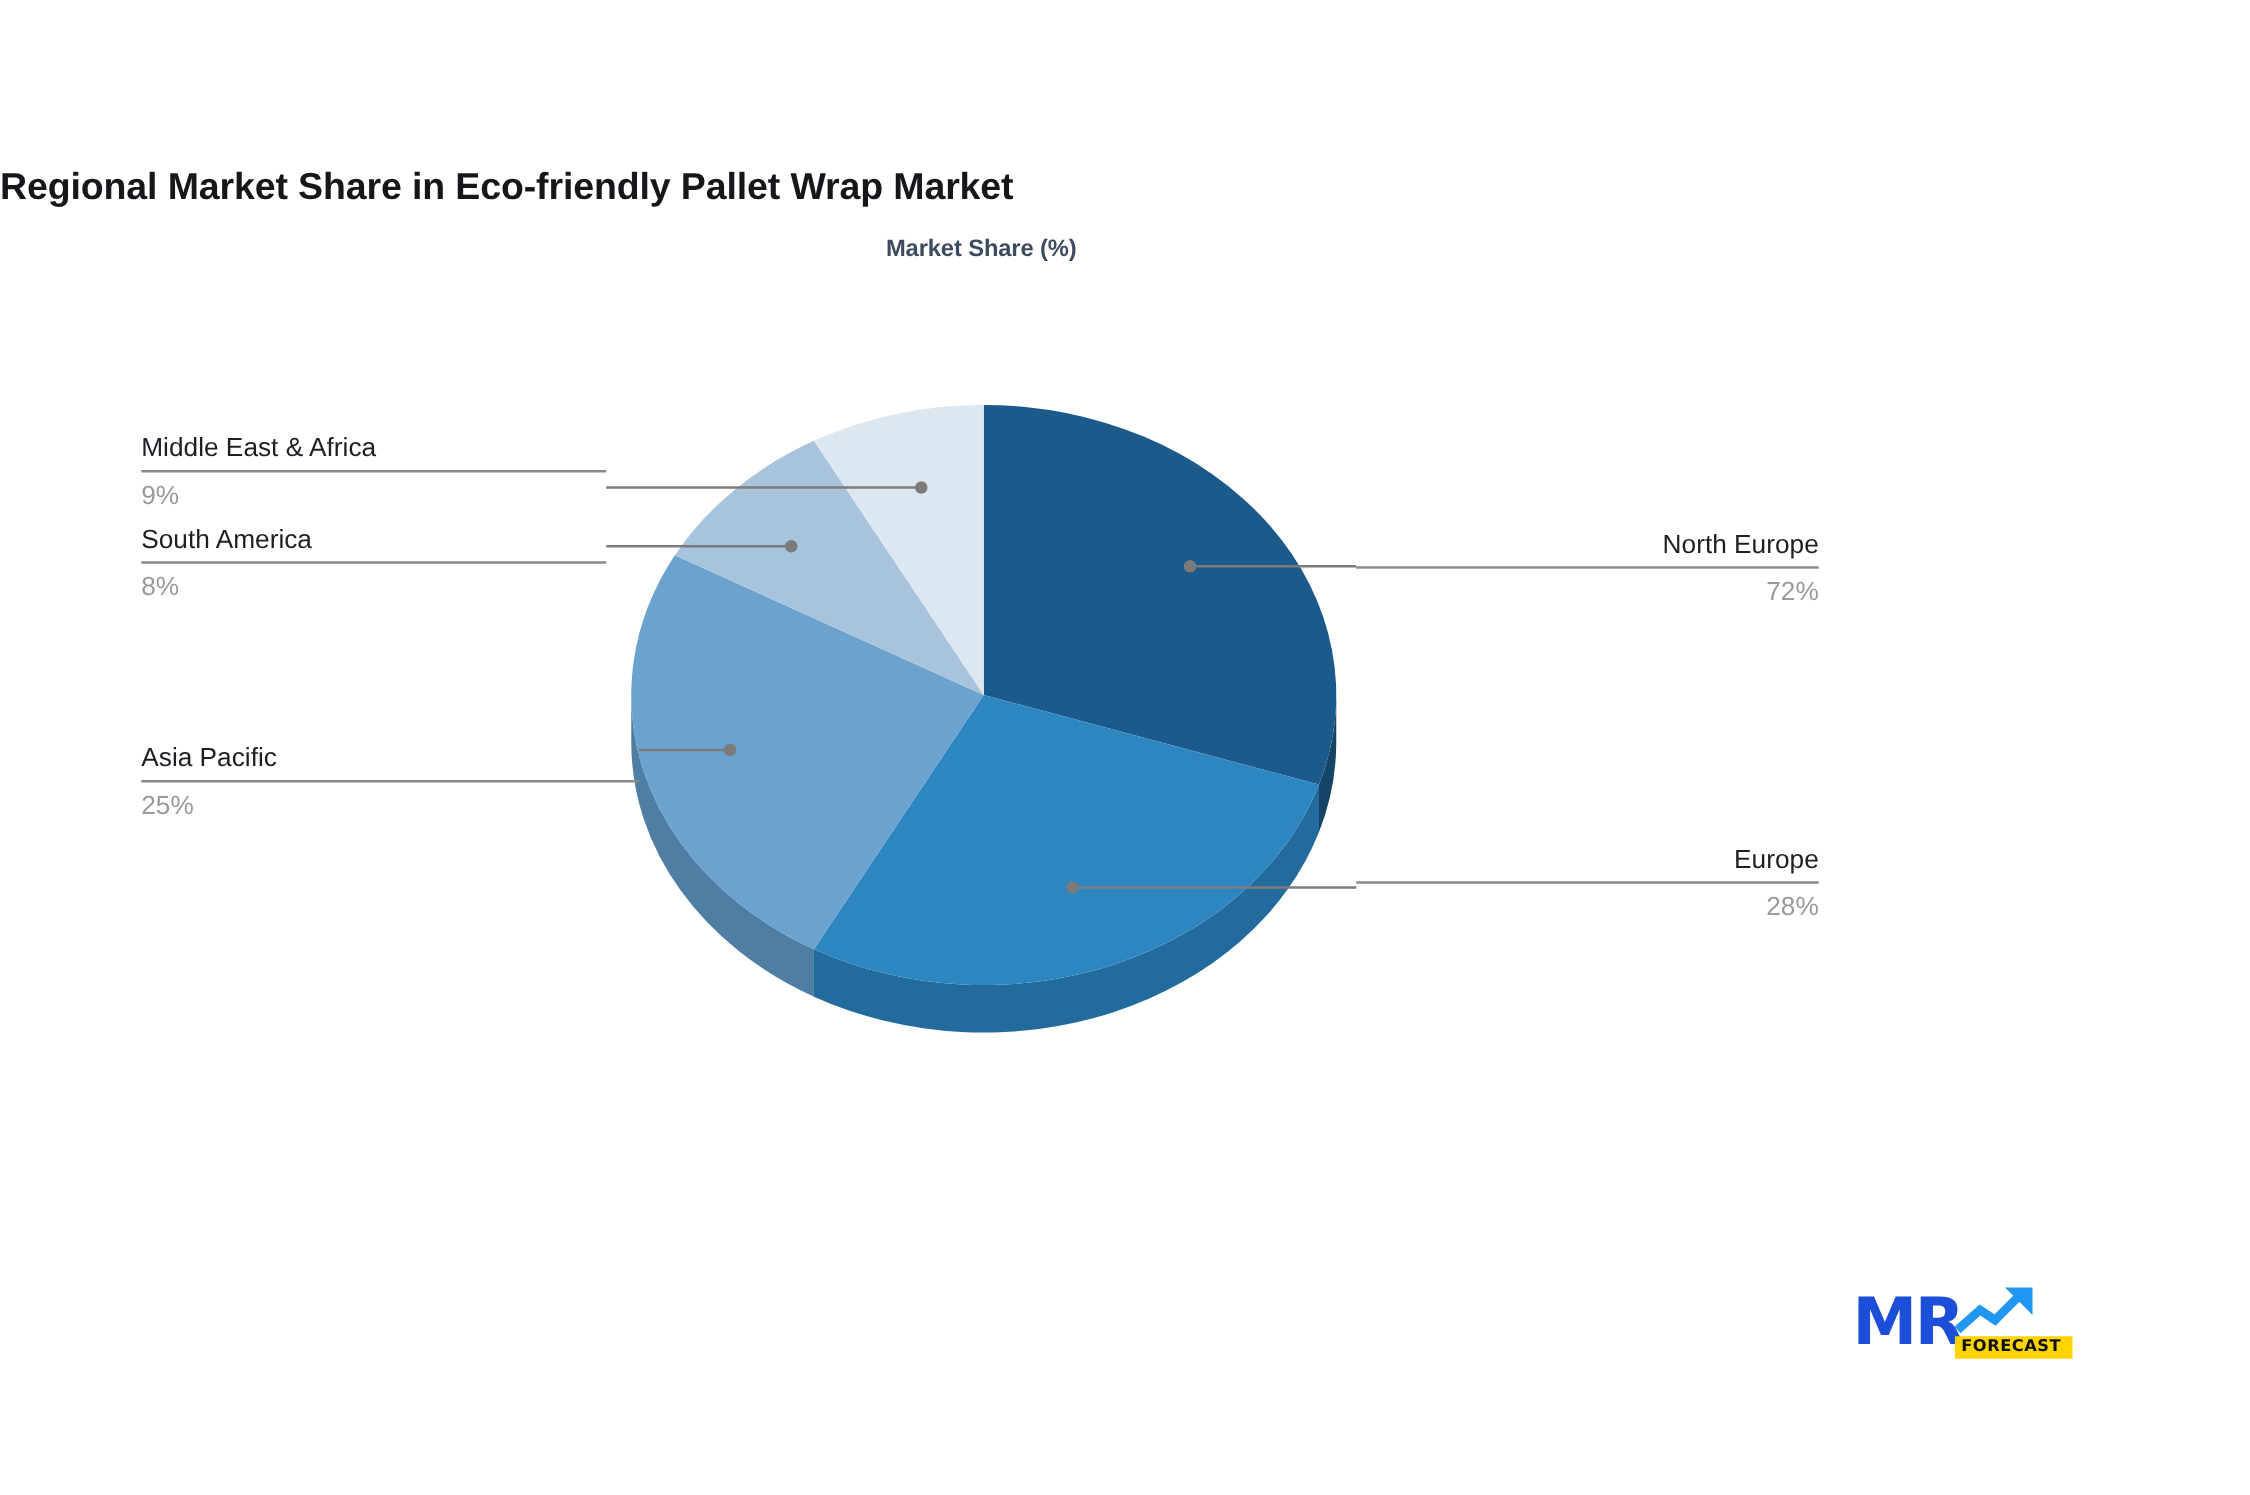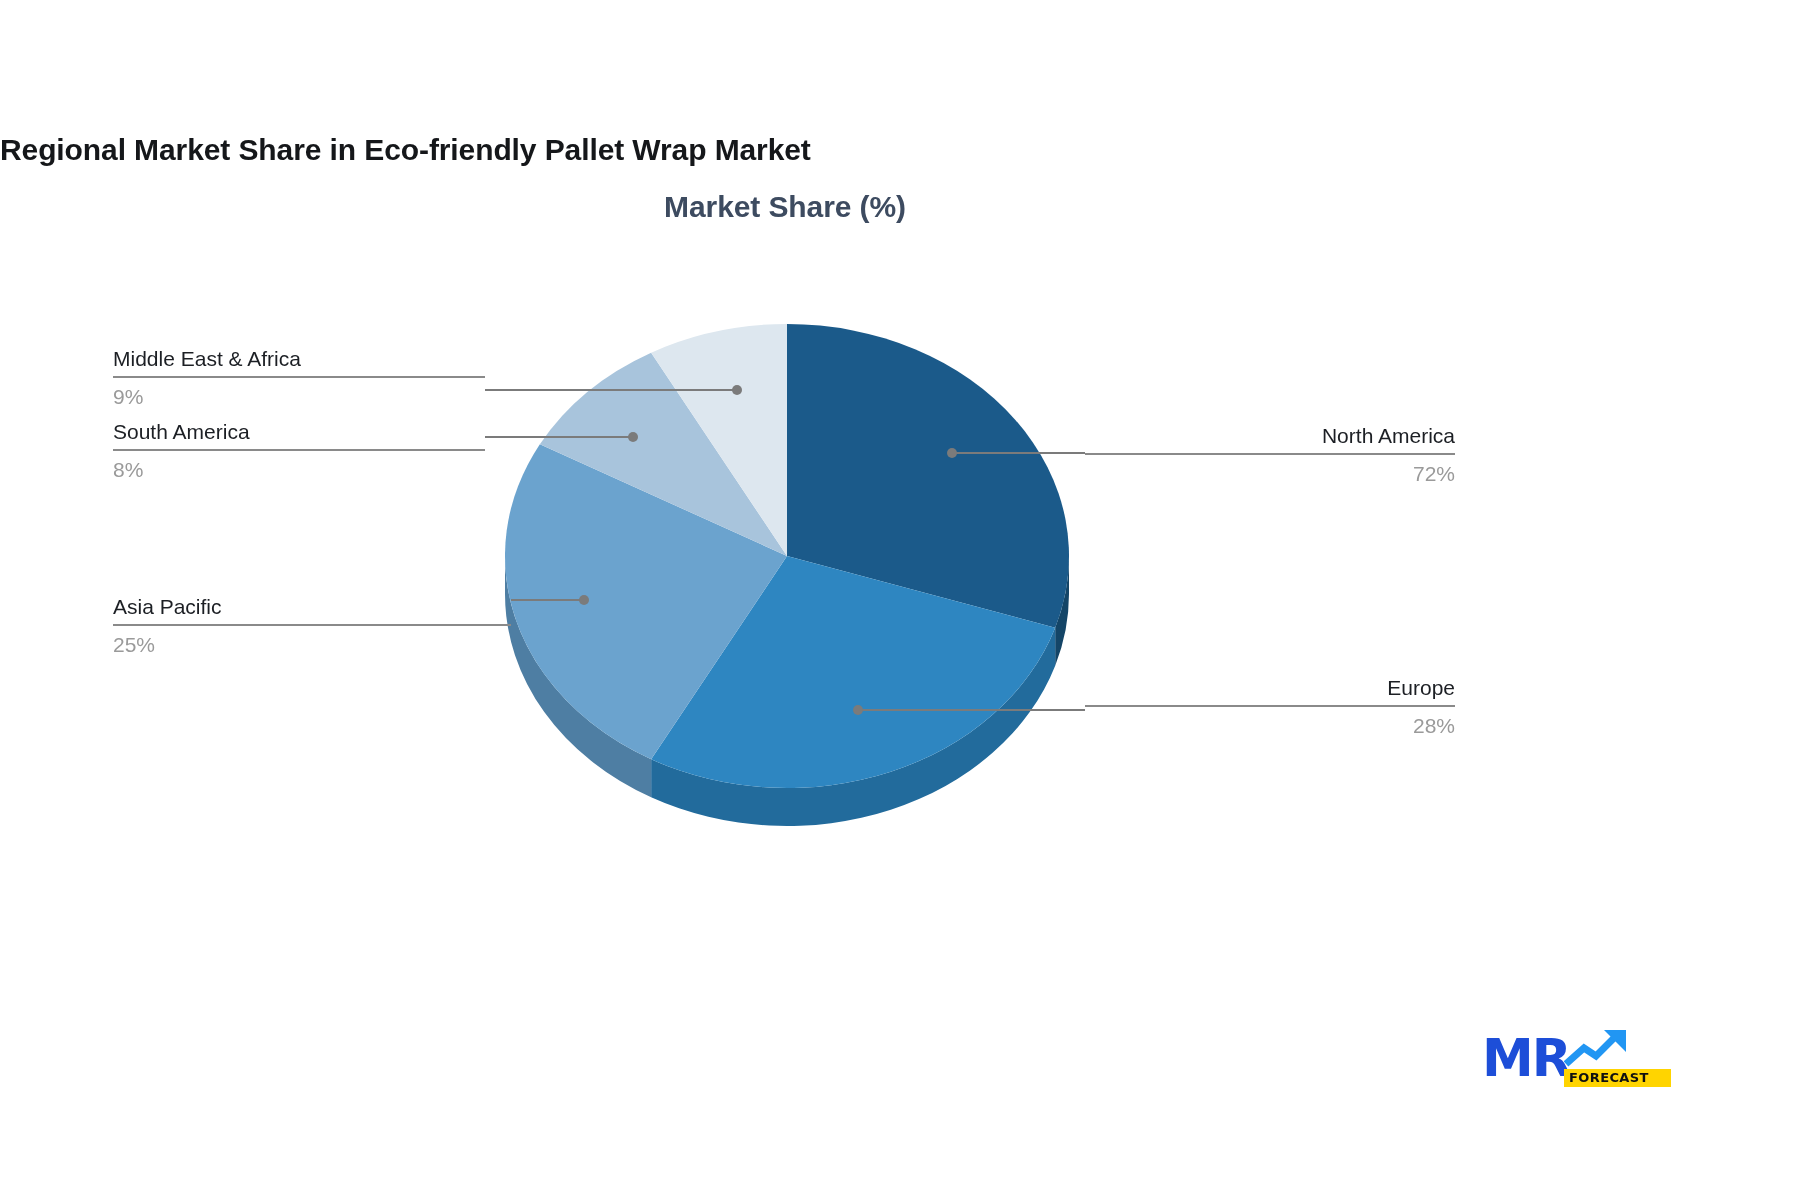--- a/index.html
+++ b/index.html
@@ -30,21 +30,21 @@
     color: #15171a;
     letter-spacing: -0.1px;
     line-height: 1.1;
   }
   #chart-subtitle {
     position: absolute;
     left: 0;
     top: 190px;
     width: 1570px;
     text-align: center;
-    font-size: 30px;
+    font-size: 19px;
     font-weight: bold;
     color: #3d4b60;
     letter-spacing: -0.1px;
     line-height: 1.1;
   }
 
   
   #pie-wrap {
     position: absolute;
     left: 500px;
@@ -121,21 +121,21 @@
     left: 82px; top: 6px;
   }
   #logo-forecast {
     position: absolute;
     left: 82px; top: 47px;
     background: #ffd400;
     color: #101010;
     font-size: 13px;
     font-weight: bold;
     letter-spacing: 0.4px;
-    padding: 2px 22px 3px 5px;
+    padding: 2px 9px 3px 5px;
     line-height: 1;
     font-family: "DejaVu Sans", sans-serif;
   }
 </style>
 </head>
 <body>
 
 <div id="page">
 
   <div id="chart-title">Regional Market Share in Eco-friendly Pallet Wrap Market</div>
@@ -199,21 +199,21 @@
     <span class="cl-value">8%</span>
   </div>
 
   <div class="callout left" id="callout-ap">
     <span class="cl-name">Asia Pacific</span>
     <span class="cl-rule"></span>
     <span class="cl-value">25%</span>
   </div>
 
   <div class="callout right" id="callout-na">
-    <span class="cl-name">North America</span>
+    <span class="cl-name">North Europe</span>
     <span class="cl-rule"></span>
     <span class="cl-value">72%</span>
   </div>
 
   <div class="callout right" id="callout-eu">
     <span class="cl-name">Europe</span>
     <span class="cl-rule"></span>
     <span class="cl-value">28%</span>
   </div>
 

